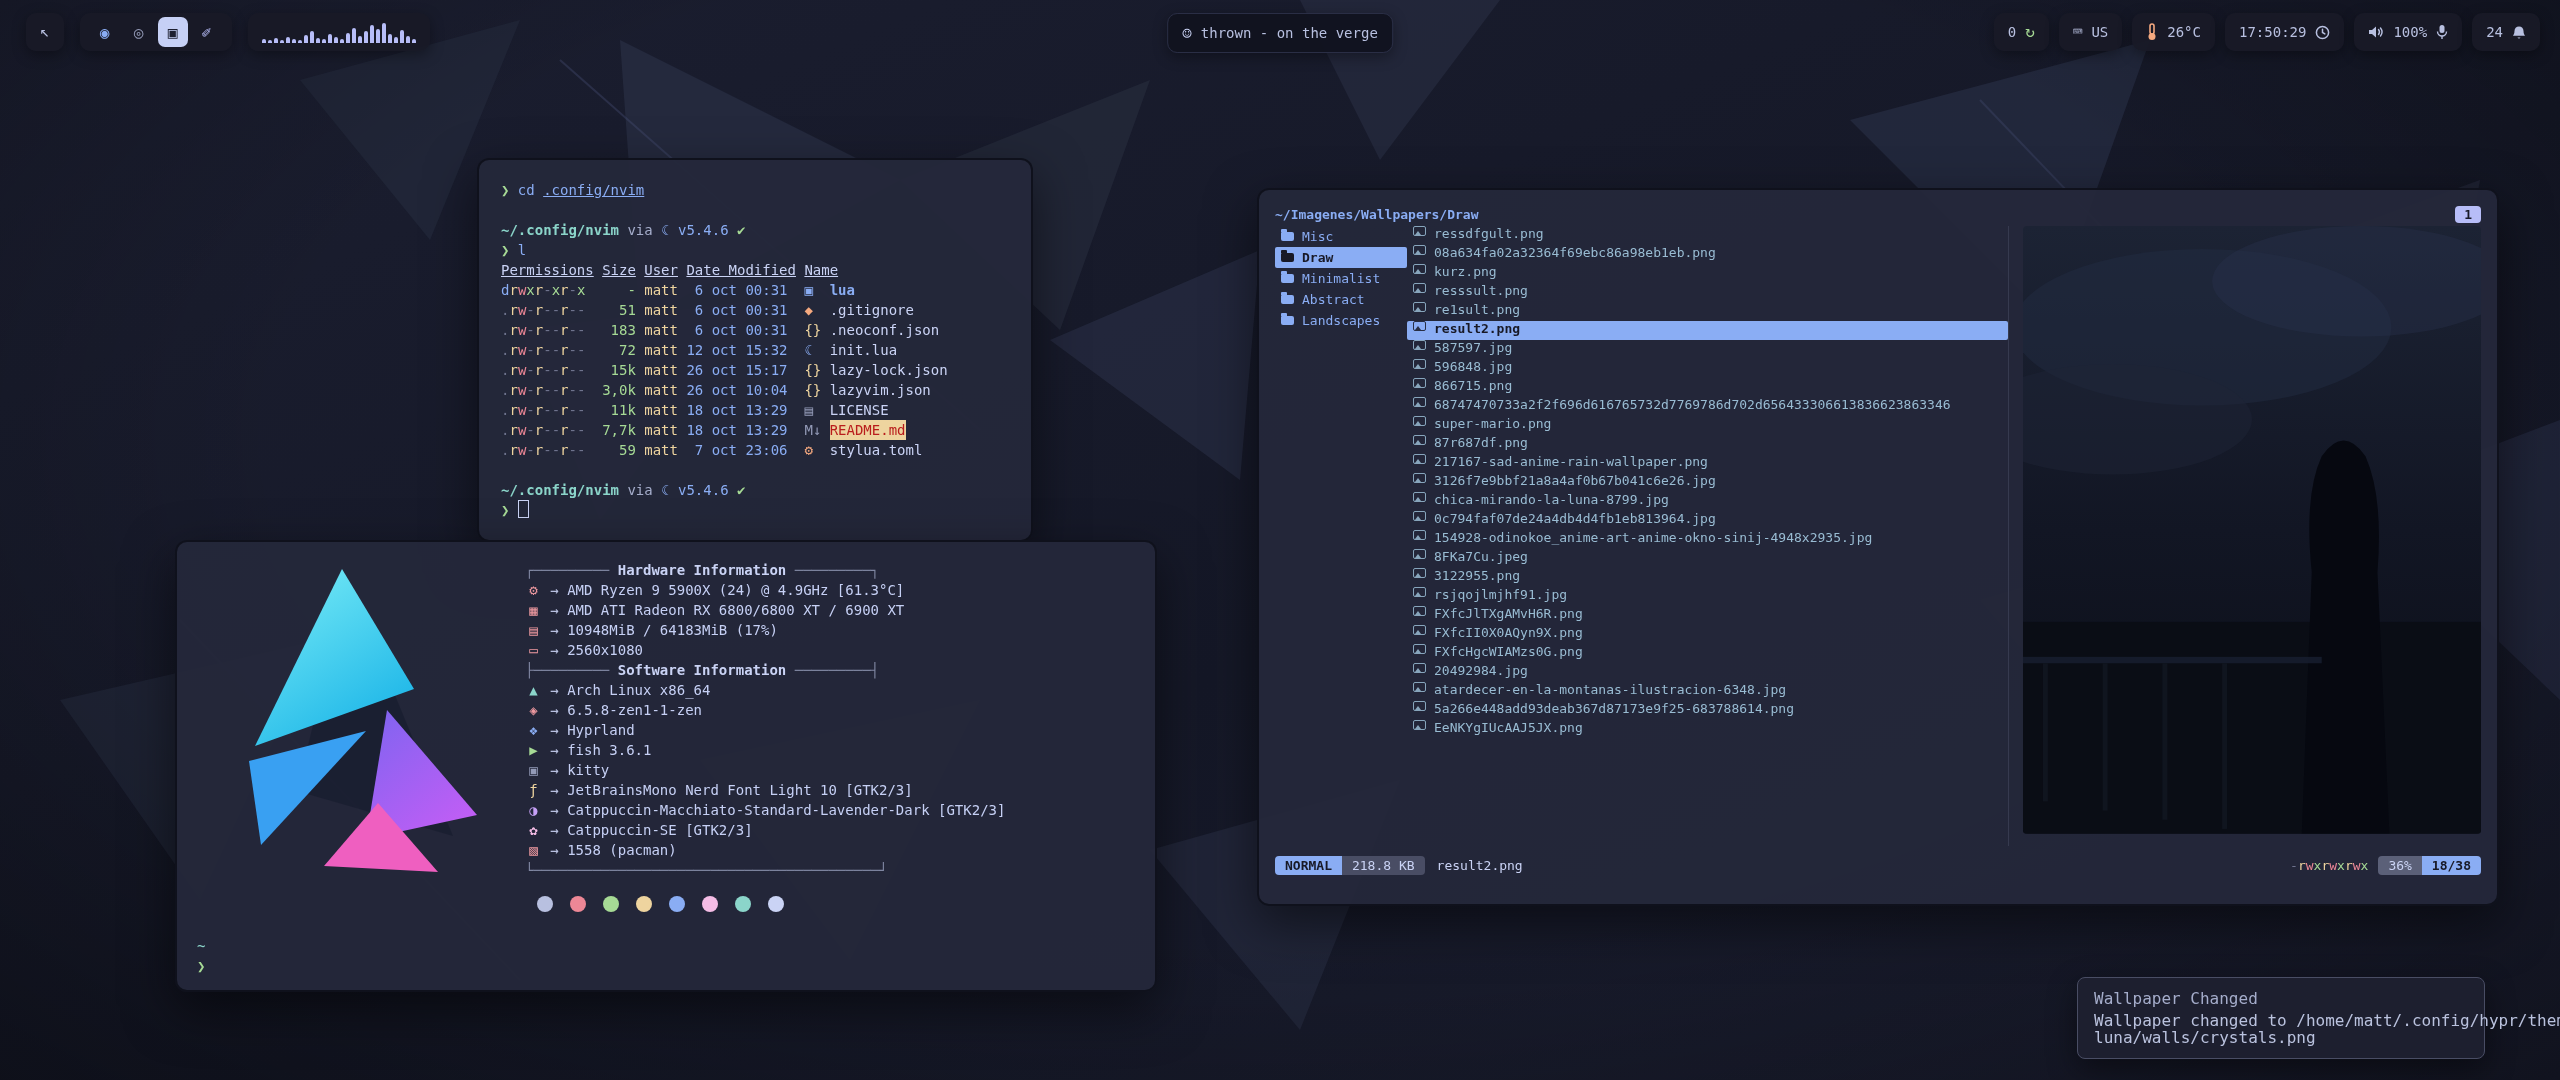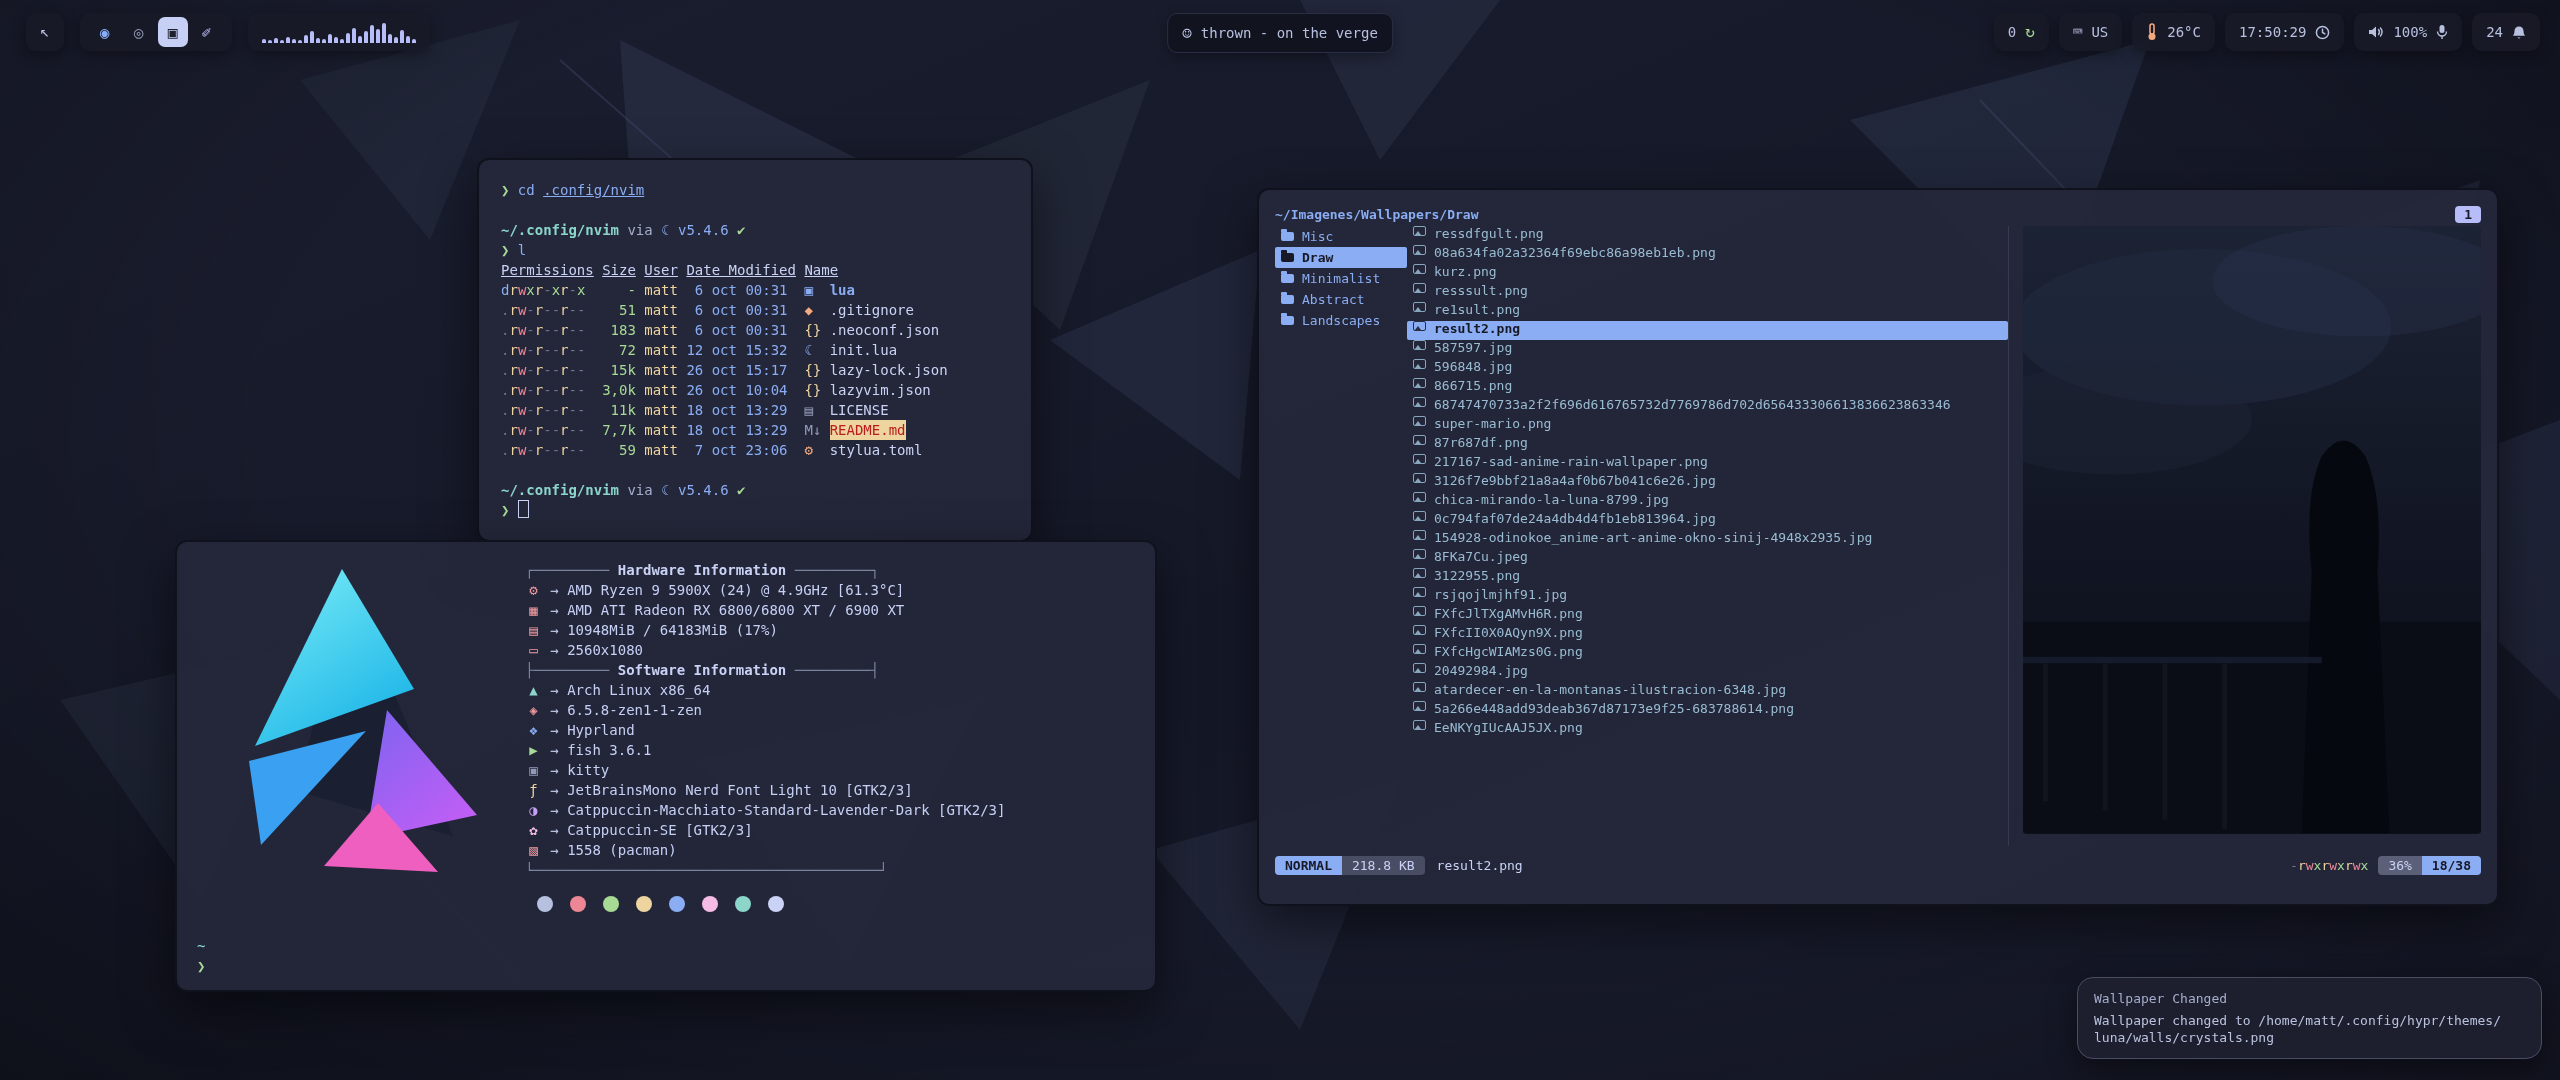--- a/index.html
+++ b/index.html
@@ -113,24 +113,24 @@
   .chip{padding:2px 10px;font-weight:bold;}
   #st-mode{background:#8aadf4;color:#181926;border-radius:4px 0 0 4px;}
   #st-size{background:#494d64;color:#cad3f5;border-radius:0 4px 4px 0;font-weight:normal;}
   #st-file{margin-left:12px;color:#cad3f5;}
   #st-right{margin-left:auto;display:flex;align-items:center;}
   #st-perms{margin-right:10px;}
   #st-percent{background:#5b6078;color:#cad3f5;border-radius:4px 0 0 4px;font-weight:normal;}
   #st-pos{background:#8aadf4;color:#181926;border-radius:0 4px 4px 0;}
   
   #notification{
-    position:absolute;left:2077px;top:977px;width:465px;min-height:80px;z-index:6;
-    background:rgba(30,32,48,.97);border:1px solid #494d64;border-radius:16px;
+    position:absolute;left:2077px;top:977px;width:408px;min-height:80px;z-index:6;
+    background:rgba(30,32,48,.97);border:1px solid #494d64;border-radius:8px;
     padding:12px 16px;box-sizing:border-box;box-shadow:0 10px 30px rgba(0,0,0,.45);
-    font-size:13px;line-height:17px;
+    font-size:16px;line-height:17px;
   }
   #notif-title{color:#a5adcb;margin-bottom:5px;}
   #notif-body{color:#bac2de;width:52ch;word-break:break-all;}
 </style>
 </head>
 <body>
 
 <svg id="wallpaper" width="2560" height="1080" viewBox="0 0 2560 1080">
   <defs>
     <linearGradient id="bg" x1="0" y1="0" x2="1" y2="1">

